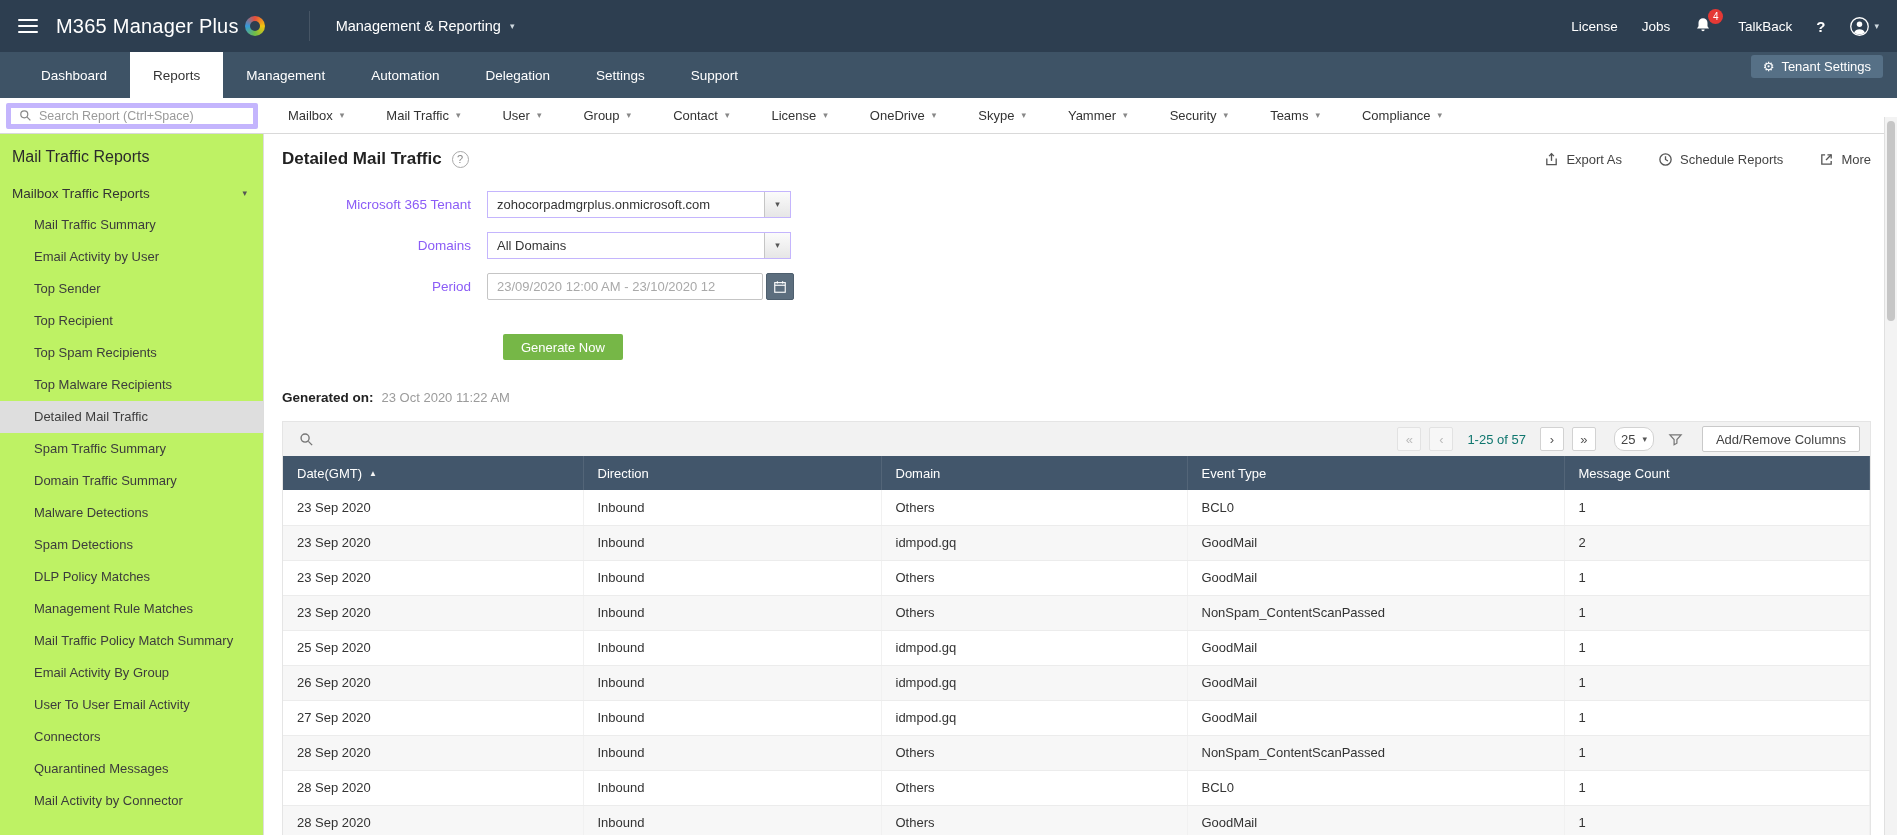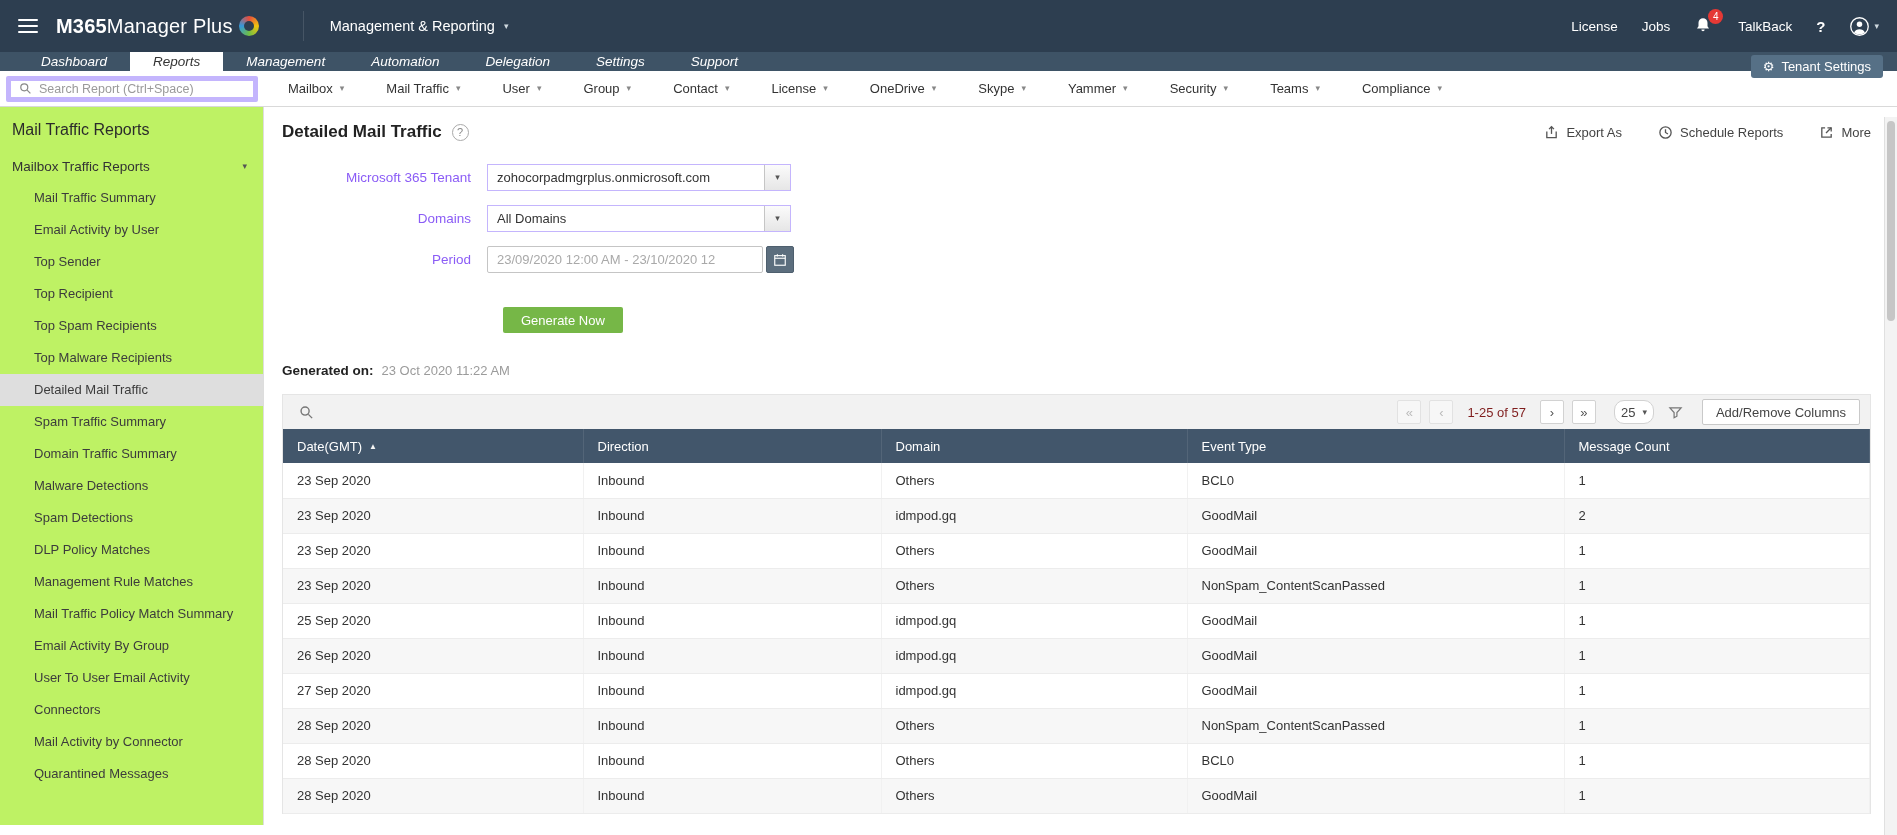--- a/index.html
+++ b/index.html
@@ -5,37 +5,37 @@
   * { margin:0; padding:0; box-sizing:border-box; }
   html,body { width:1897px; height:835px; overflow:hidden;
     font-family:"Liberation Sans","DejaVu Sans",sans-serif; background:#fff; color:#333; }
   .page { position:relative; width:1897px; height:835px; overflow:hidden; }
 
   
   .topbar { height:52px; background:#2d3e50; display:flex; align-items:center; padding:0 18px; color:#fff; }
   .hamburger { width:20px; display:flex; flex-direction:column; gap:4px; cursor:pointer; margin-right:18px; }
   .hamburger span { height:2px; background:#fff; border-radius:1px; }
   .brand { display:flex; align-items:center; font-size:20px; letter-spacing:.2px; cursor:pointer; }
-  .brand-bold { font-weight:bold; }
+  .brand-bold { font-weight:normal; margin-right:6px; }
   .brand-swirl { width:20px; height:20px; border-radius:50%; margin-left:6px; position:relative;
     background:conic-gradient(#e74c3c,#f1c40f,#6fbf44,#3498db,#e74c3c); }
   .brand-swirl::after { content:""; position:absolute; inset:5px; background:#2d3e50; border-radius:50%; }
   .context-dd { margin-left:44px; font-size:14.5px; display:flex; align-items:center; gap:9px; cursor:pointer;
     padding-left:26px; border-left:1px solid rgba(255,255,255,.12); height:30px; }
   .caret { font-size:9px; color:#cfd8df; line-height:1; }
   .topbar-right { margin-left:auto; display:flex; align-items:center; gap:24px; font-size:13.5px; }
   .top-link { cursor:pointer; }
   .bell-wrap { position:relative; cursor:pointer; width:20px; height:20px; }
   .badge { position:absolute; top:-7px; right:-9px; background:#e53935; color:#fff; font-size:10px;
     min-width:15px; height:15px; border-radius:8px; display:flex; align-items:center; justify-content:center; padding:0 3px; }
   .help-top { font-size:15px; font-weight:bold; cursor:pointer; }
   .avatar-wrap { display:flex; align-items:center; gap:4px; cursor:pointer; }
 
   
-  .tabsbar { height:19px; background:#3e5366; display:flex; align-items:stretch; padding-left:18px; position:relative;font-style:italic; }
+  .tabsbar { height:46px; background:#3e5366; display:flex; align-items:stretch; padding-left:18px; position:relative; }
   .tab { padding:0 23px; display:flex; align-items:center; color:#fff; font-size:13.5px; cursor:pointer; }
   .tab.active { background:#fff; color:#333; }
   .tenant-btn { position:absolute; right:14px; top:3px; height:23px; background:#567086; border-radius:3px;
     color:#fff; font-size:13px; display:flex; align-items:center; gap:7px; padding:0 12px; cursor:pointer; }
   .gear-glyph { font-size:13px; line-height:1; }
 
   
   .categorybar { height:36px; background:#fff; border-bottom:1px solid #d9d9d9; display:flex; align-items:center; }
   .search-wrap { width:264px; flex:none; padding:0 6px; }
   .search-box { height:26px; border:5px solid #c4b5fd; border-radius:2px; display:flex; align-items:center;
@@ -87,21 +87,21 @@
   .generated-value { color:#9b9b9b; font-size:13px; margin-left:8px; }
 
   
   .tablewrap { margin-top:16px; border:1px solid #e5e5e5; border-bottom:none; }
   .toolbar { height:34px; background:#f2f2f2; display:flex; align-items:center; padding:0 10px; }
   .tb-search { margin-left:6px; cursor:pointer; display:flex; }
   .tb-right { margin-left:auto; display:flex; align-items:center; gap:8px; }
   .pg-btn { width:24px; height:24px; border:1px solid #d2d2d2; background:#fff; border-radius:2px;
     display:flex; align-items:center; justify-content:center; font-size:13px; color:#555; cursor:pointer; }
   .pg-btn.disabled { color:#bbb; border-color:#e2e2e2; background:#f7f7f7; }
-  .pg-info { font-size:13px; color:#7f1d1d; margin:13px 6px;text-align:center; }
+  .pg-info { font-size:13px; color:#0f766e; margin:13px 6px;text-align:center; }
   .size-dd { height:24px; border:1px solid #d2d2d2; background:#fff; border-radius:10px; display:flex;
     align-items:center; gap:7px; padding:0 6px; font-size:13px; color:#444; cursor:pointer; margin-left:10px; }
   .size-dd .caret { color:#555; }
   .filter-btn { width:28px; display:flex; justify-content:center; cursor:pointer; }
   .addcols-btn { height:26px; border:1px solid #c9c9c9; background:#fff; border-radius:2px; font-size:13px;
     color:#444; padding:0 13px; display:flex; align-items:center; cursor:pointer; margin-left:4px; font-family:inherit; }
 
   table { width:100%; border-collapse:collapse; table-layout:fixed; }
   thead th { background:#42566b; color:#fff; font-weight:normal; font-size:13px; text-align:left; height:34px;
     padding:0 14px; border-right:1px solid rgba(255,255,255,.09); cursor:pointer; }
@@ -292,23 +292,23 @@
           <div class="sb-item">Management Rule Matches</div>
 
           <div class="sb-item">Mail Traffic Policy Match Summary</div>
 
           <div class="sb-item">Email Activity By Group</div>
 
           <div class="sb-item">User To User Email Activity</div>
 
           <div class="sb-item">Connectors</div>
 
+          <div class="sb-item">Quarantined Messages</div>
+
           <div class="sb-item">Mail Activity by Connector</div>
-
-          <div class="sb-item">Quarantined Messages</div>
         </div>
     </div>
 
     <div class="main">
       <div class="title-row">
         <div class="page-title">Detailed Mail Traffic</div>
         <div class="help-badge">?</div>
         <div class="title-actions">
           <div class="action">
             <svg viewBox="0 0 16 16" width="15" height="15">

